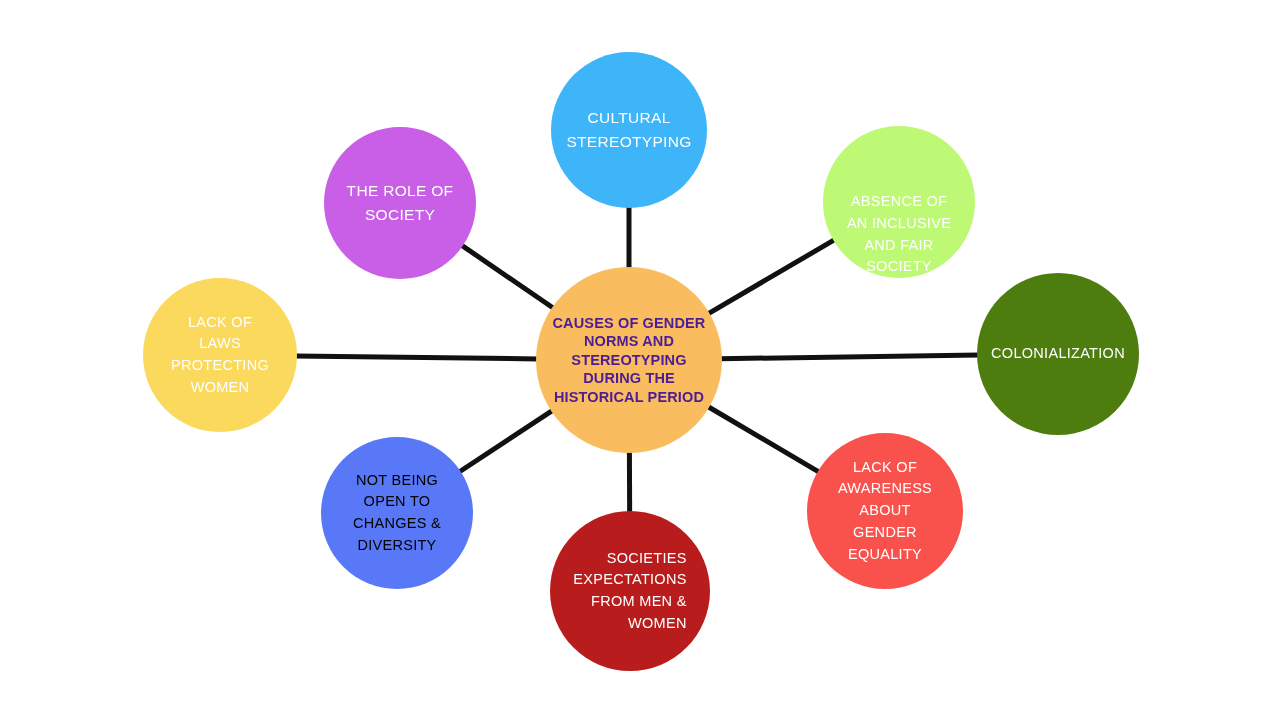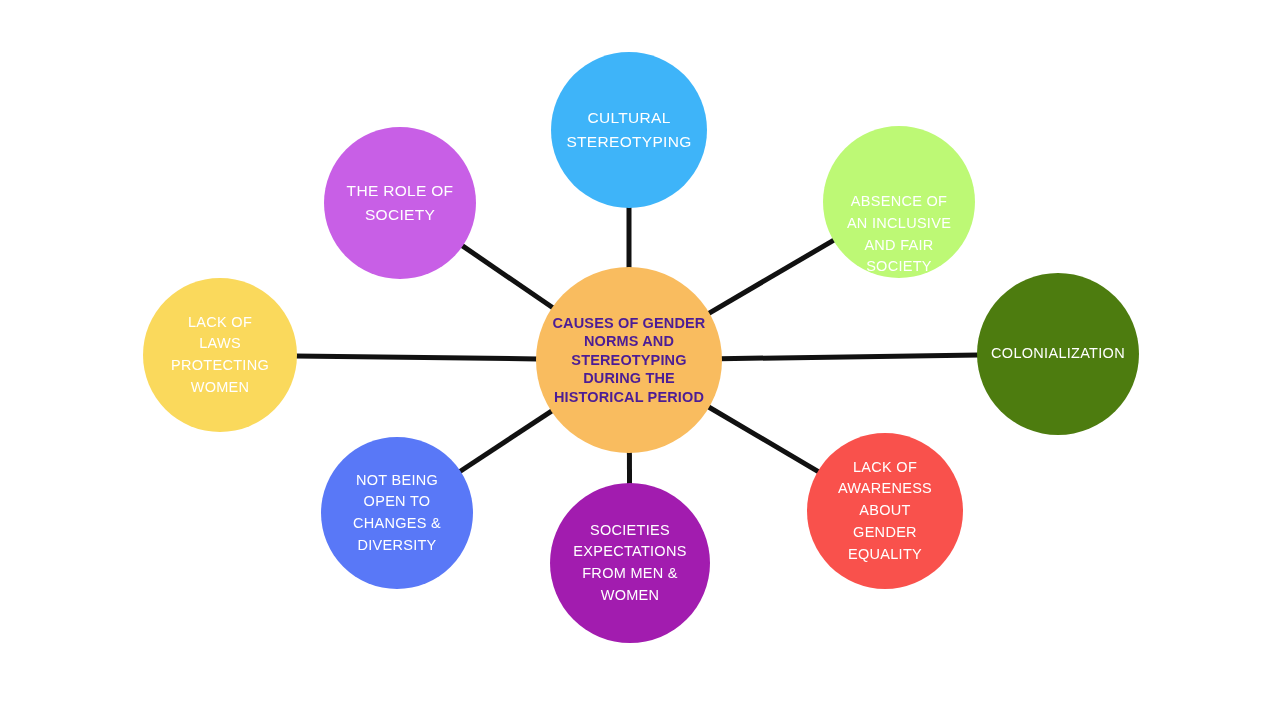--- a/index.html
+++ b/index.html
@@ -102,28 +102,28 @@
     <span class="node-label">LACK OF
 LAWS
 PROTECTING
 WOMEN</span>
   </div>
 
   <div class="node satellite sat-small" style="left: 977px; top: 273px; width: 162px; height: 162px; background: #4d7c0f; color: rgb(255, 255, 255); justify-content: center;">
     <span class="node-label">COLONIALIZATION</span>
   </div>
 
-  <div class="node satellite sat-small" style="left: 321px; top: 437px; width: 152px; height: 152px; background: rgb(89, 120, 247); color: #ffffff;">
+  <div class="node satellite sat-small" style="left: 321px; top: 437px; width: 152px; height: 152px; background: rgb(89, 120, 247); color: #000000;">
     <span class="node-label">NOT BEING
 OPEN TO
 CHANGES &amp;
 DIVERSITY</span>
   </div>
 
-  <div class="node satellite sat-small" style="left: 550px; top: 483px; width: 160px; height: 160px; background: #a21caf; color: rgb(255, 255, 255);">
+  <div class="node satellite sat-small" style="left: 550px; top: 511px; width: 160px; height: 160px; background: #b91c1c; color: rgb(255, 255, 255); text-align: right;">
     <span class="node-label">SOCIETIES
 EXPECTATIONS
 FROM MEN &amp;
 WOMEN</span>
   </div>
 
   <div class="node satellite sat-small" style="left: 807px; top: 433px; width: 156px; height: 156px; background: rgb(249, 81, 76); color: rgb(255, 255, 255);">
     <span class="node-label">LACK OF
 AWARENESS
 ABOUT

